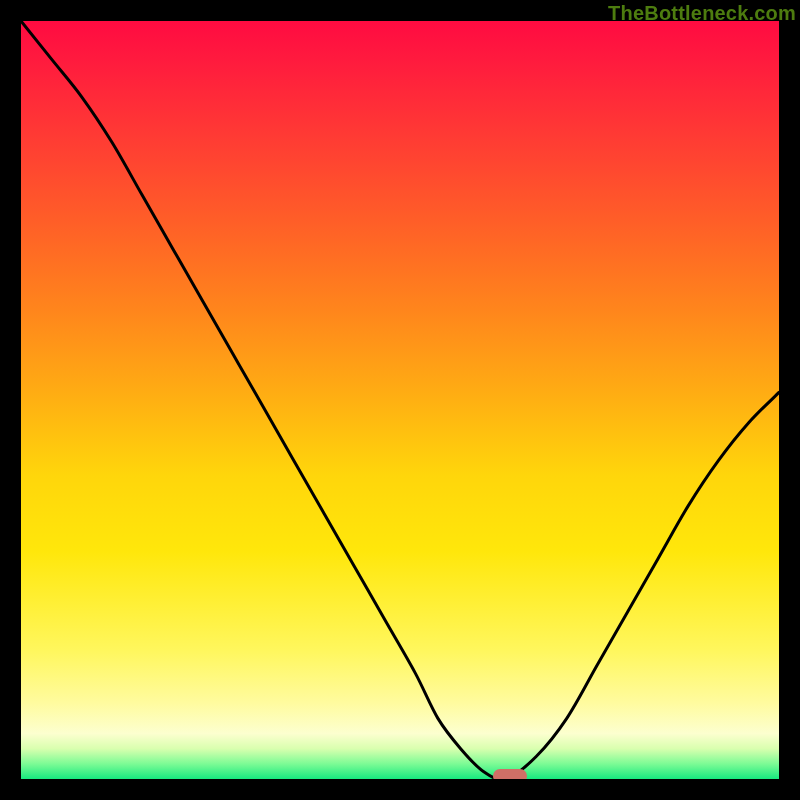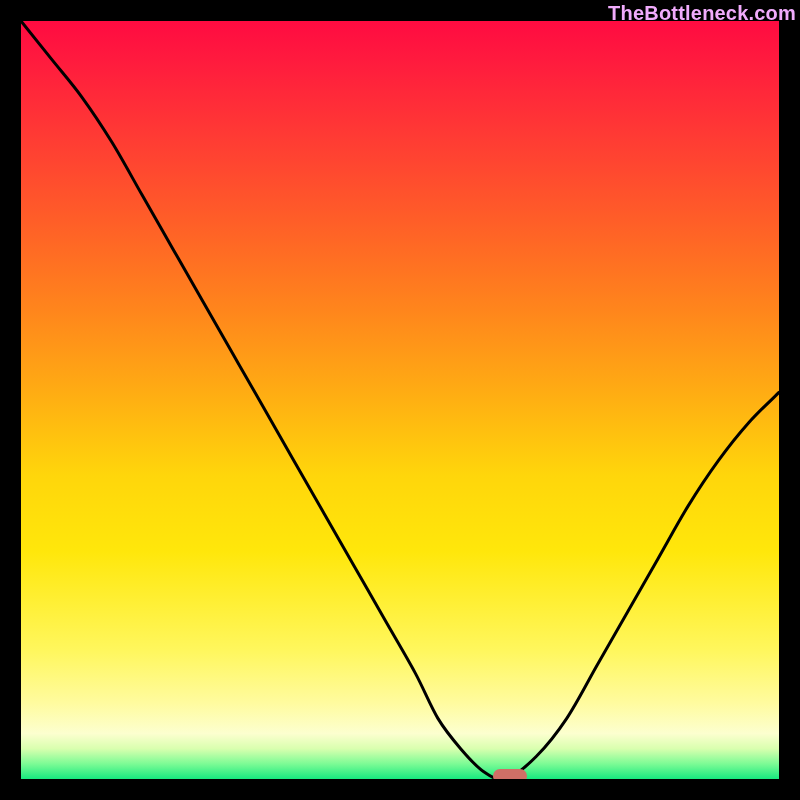--- a/index.html
+++ b/index.html
@@ -45,21 +45,21 @@
       #17e97f 100%
     );
   }
   .watermark {
     position: absolute;
     top: 2px;
     right: 4px;
     font-family: Arial, Helvetica, sans-serif;
     font-size: 20px;
     font-weight: 600;
-    color: #f0abfc;
+    color: #4d7c0f;
     letter-spacing: 0.2px;
     user-select: none;
   }
   .curve {
     position: absolute;
     inset: 0;
   }
   .marker {
     position: absolute;
     width: 34px;

